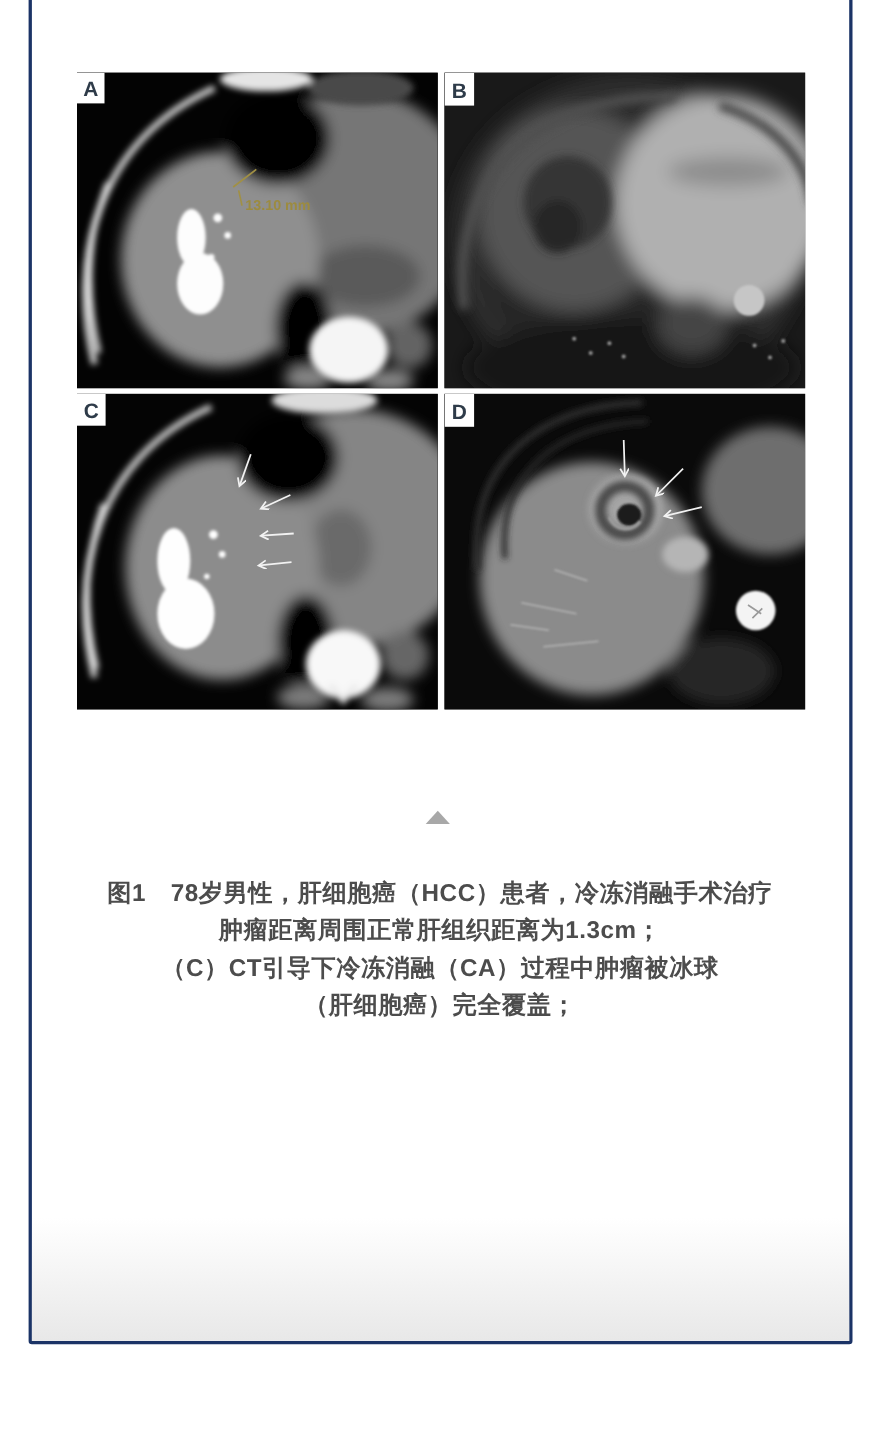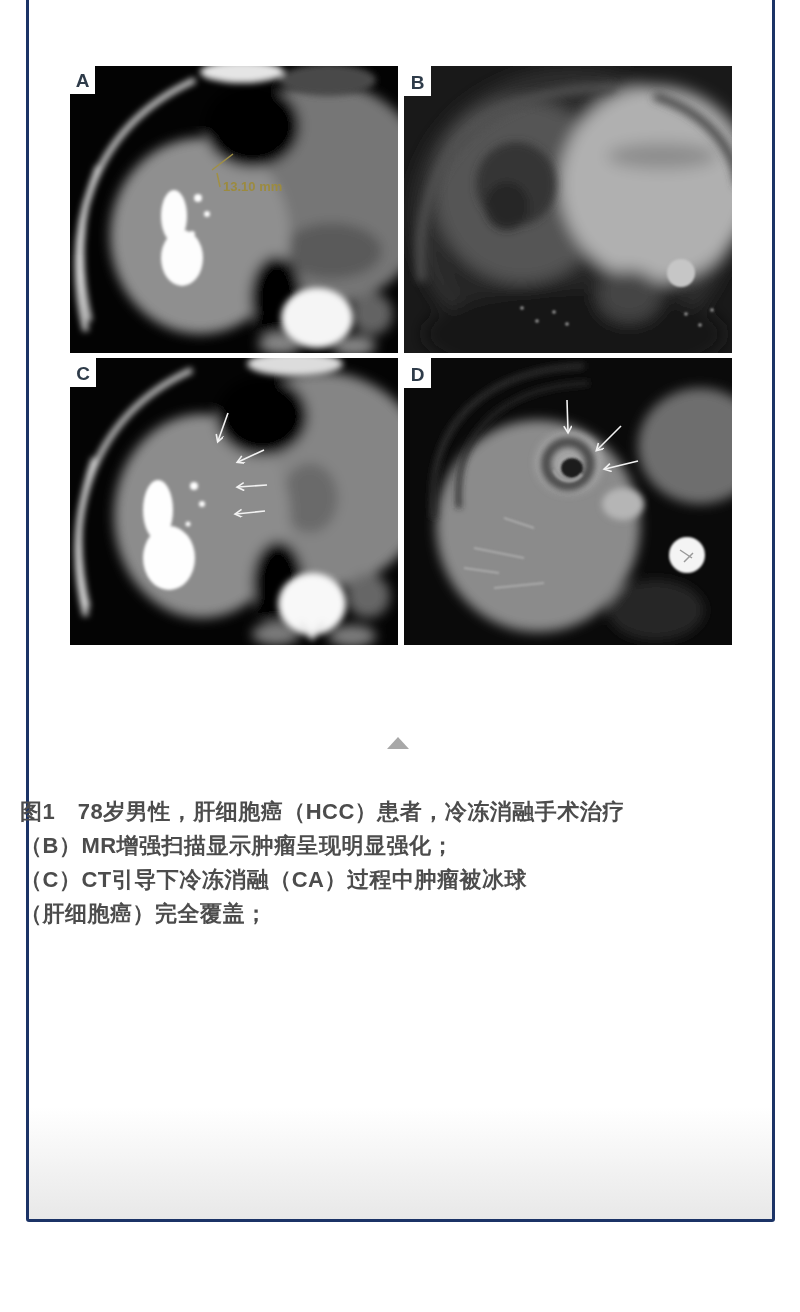--- a/index.html
+++ b/index.html
@@ -23,21 +23,21 @@
   }
   .panel{position:relative;background:#000;overflow:hidden;}
   .panel svg{display:block;width:100%;height:100%;}
   .triangle-marker{
     position:absolute;left:387px;top:737px;width:0;height:0;
     border-left:11px solid transparent;border-right:11px solid transparent;
     border-bottom:12px solid #a8a8a8;
   }
   .caption{
     position:absolute;left:20px;top:795px;width:760px;
-    text-align:left;font-size:22px;font-weight:bold;color:#4c4c4c;
+    text-align:center;font-size:22px;font-weight:bold;color:#4c4c4c;
     line-height:34px;letter-spacing:0.5px;
   }
 </style>
 </head>
 <body>
 
 <div class="frame">
   <div class="bottom-fade"></div>
 </div>
 
@@ -248,16 +248,16 @@
         <text x="13.5" y="23" fill="#2e3b49" font-size="19" font-weight="bold" text-anchor="middle">D</text>
       </g>
     </svg>
   </div>
 </div>
 
 <div class="triangle-marker"></div>
 
 <div class="caption">
   <div>图1　78岁男性，肝细胞癌（HCC）患者，冷冻消融手术治疗</div>
-  <div>（B）MR增强扫描显示肿瘤呈现明显强化；</div>
+  <div>肿瘤距离周围正常肝组织距离为1.3cm；</div>
   <div>（C）CT引导下冷冻消融（CA）过程中肿瘤被冰球</div>
   <div>（肝细胞癌）完全覆盖；</div>
 </div>
 
 </body></html>

